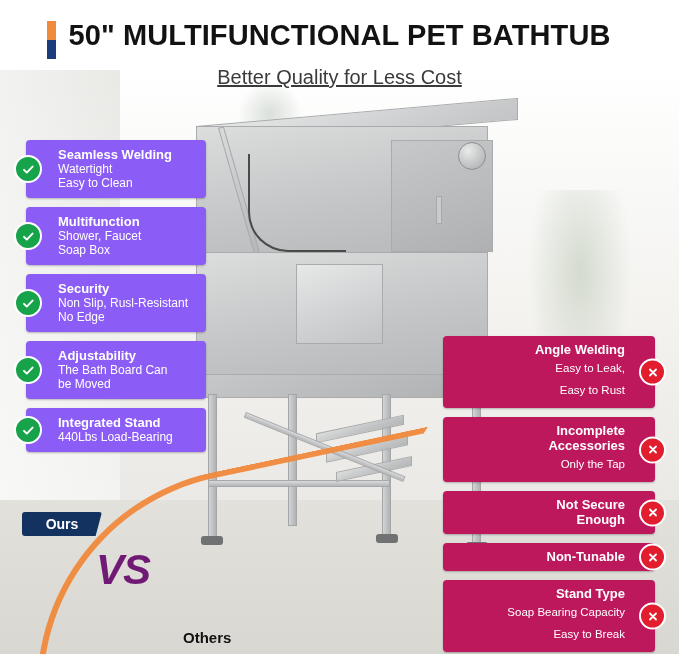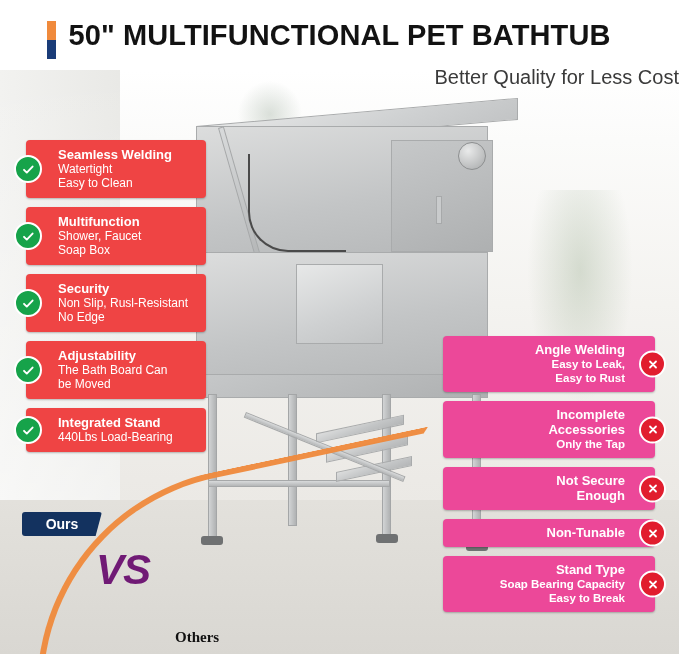--- a/index.html
+++ b/index.html
@@ -51,48 +51,48 @@
   .title-wrap{position:absolute;left:0;top:16px;width:679px;text-align:center;}
   .accent-bar{
     position:absolute;left:47px;top:21px;width:9px;height:38px;
     background:linear-gradient(to bottom,#f08a3c 0%,#f08a3c 50%,#1a3c78 50%,#1a3c78 100%);
   }
   h1.main-title{
     margin:0;font-size:29px;line-height:38px;font-weight:bold;color:#121212;
     letter-spacing:0.1px;
   }
   .subtitle{
-    position:absolute;left:0;top:66px;width:679px;text-align:right;
-    font-size:20px;color:#3a3a3a;
+    position:absolute;left:0;top:66px;width:679px;text-align:center;
+    font-size:20px;color:#3a3a3a;text-decoration:underline;
   }
 
   
   .pros{position:absolute;left:26px;top:140px;width:180px;}
   .pro-item{
-    position:relative;margin-bottom:9px;background:#ef4444;color:#fff;
+    position:relative;margin-bottom:9px;background:#8b5cf6;color:#fff;
     border-radius:4px;padding:7px 8px 8px 32px;box-shadow:0 1px 2px rgba(0,0,0,0.25);
   }
   .pro-title{font-size:13px;font-weight:bold;line-height:15px;}
   .pro-desc{font-size:12px;line-height:14px;font-weight:normal;}
   .badge{
     position:absolute;left:-12px;top:50%;transform:translateY(-50%);
     width:24px;height:24px;border-radius:50%;background:#16a34a;border:2px solid #fff;
     display:flex;align-items:center;justify-content:center;
   }
   .badge svg{display:block;}
 
   
   .cons{position:absolute;left:443px;top:336px;width:212px;}
   .con-item{
-    position:relative;margin-bottom:9px;background:#ec4899;color:#fff;
+    position:relative;margin-bottom:9px;background:#be185d;color:#fff;
     border-radius:4px;padding:6px 30px 7px 18px;text-align:right;
     box-shadow:0 1px 2px rgba(0,0,0,0.25);
   }
   .con-title{font-size:13px;font-weight:bold;line-height:15px;}
-  .con-desc{font-size:11.5px;line-height:14px;font-weight:bold;}
+  .con-desc{font-size:11.5px;line-height:22px;font-weight:normal;}
   .badge-x{
     position:absolute;right:-11px;top:50%;transform:translateY(-50%);
     width:23px;height:23px;border-radius:50%;background:#e11d2e;border:2px solid #fff;
     display:flex;align-items:center;justify-content:center;
   }
 
   
   .arc{
     position:absolute;left:14px;top:470px;width:430px;height:210px;
     border:6px solid transparent;
@@ -105,21 +105,21 @@
     position:absolute;left:22px;top:512px;width:80px;height:24px;background:#13325f;
     border-radius:3px;color:#fff;font-size:14px;font-weight:bold;
     display:flex;align-items:center;justify-content:center;
     clip-path:polygon(0 0,100% 0,92% 100%,0 100%);
   }
   .vs{
     position:absolute;left:96px;top:546px;font-size:42px;font-weight:bold;
     color:#701a75;font-style:italic;letter-spacing:-1px;
   }
   .others-tag{
-    position:absolute;left:175px;top:629px;font-size:15px;font-weight:bold;color:#111;font-family:Liberation Serif, serif;
+    position:absolute;left:183px;top:629px;font-size:15px;font-weight:bold;color:#111;
   }
 </style>
 </head>
 <body>
 
 <div class="bg-photo"></div>
 <div class="bg-window"></div>
 <div class="bg-window-lines"></div>
 <div class="bg-floor"></div>
 <div class="bg-plant"></div>

